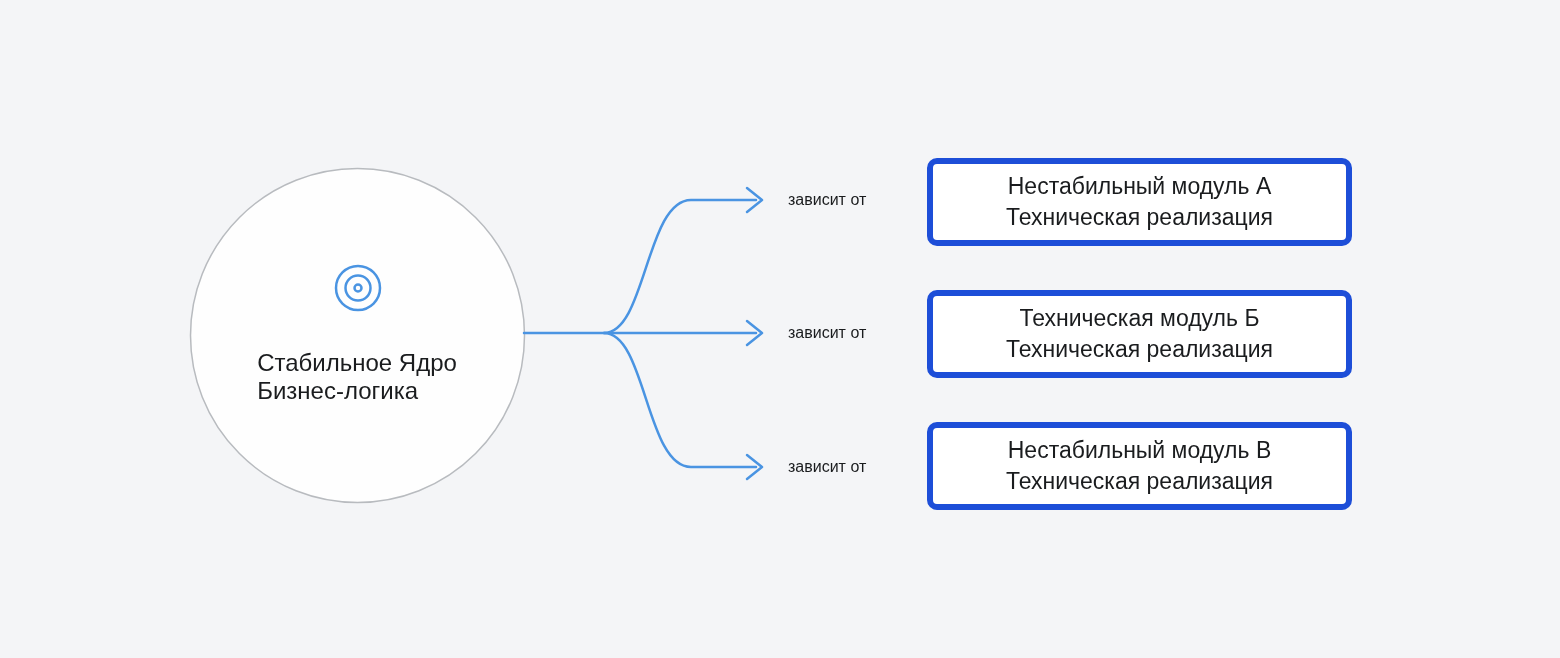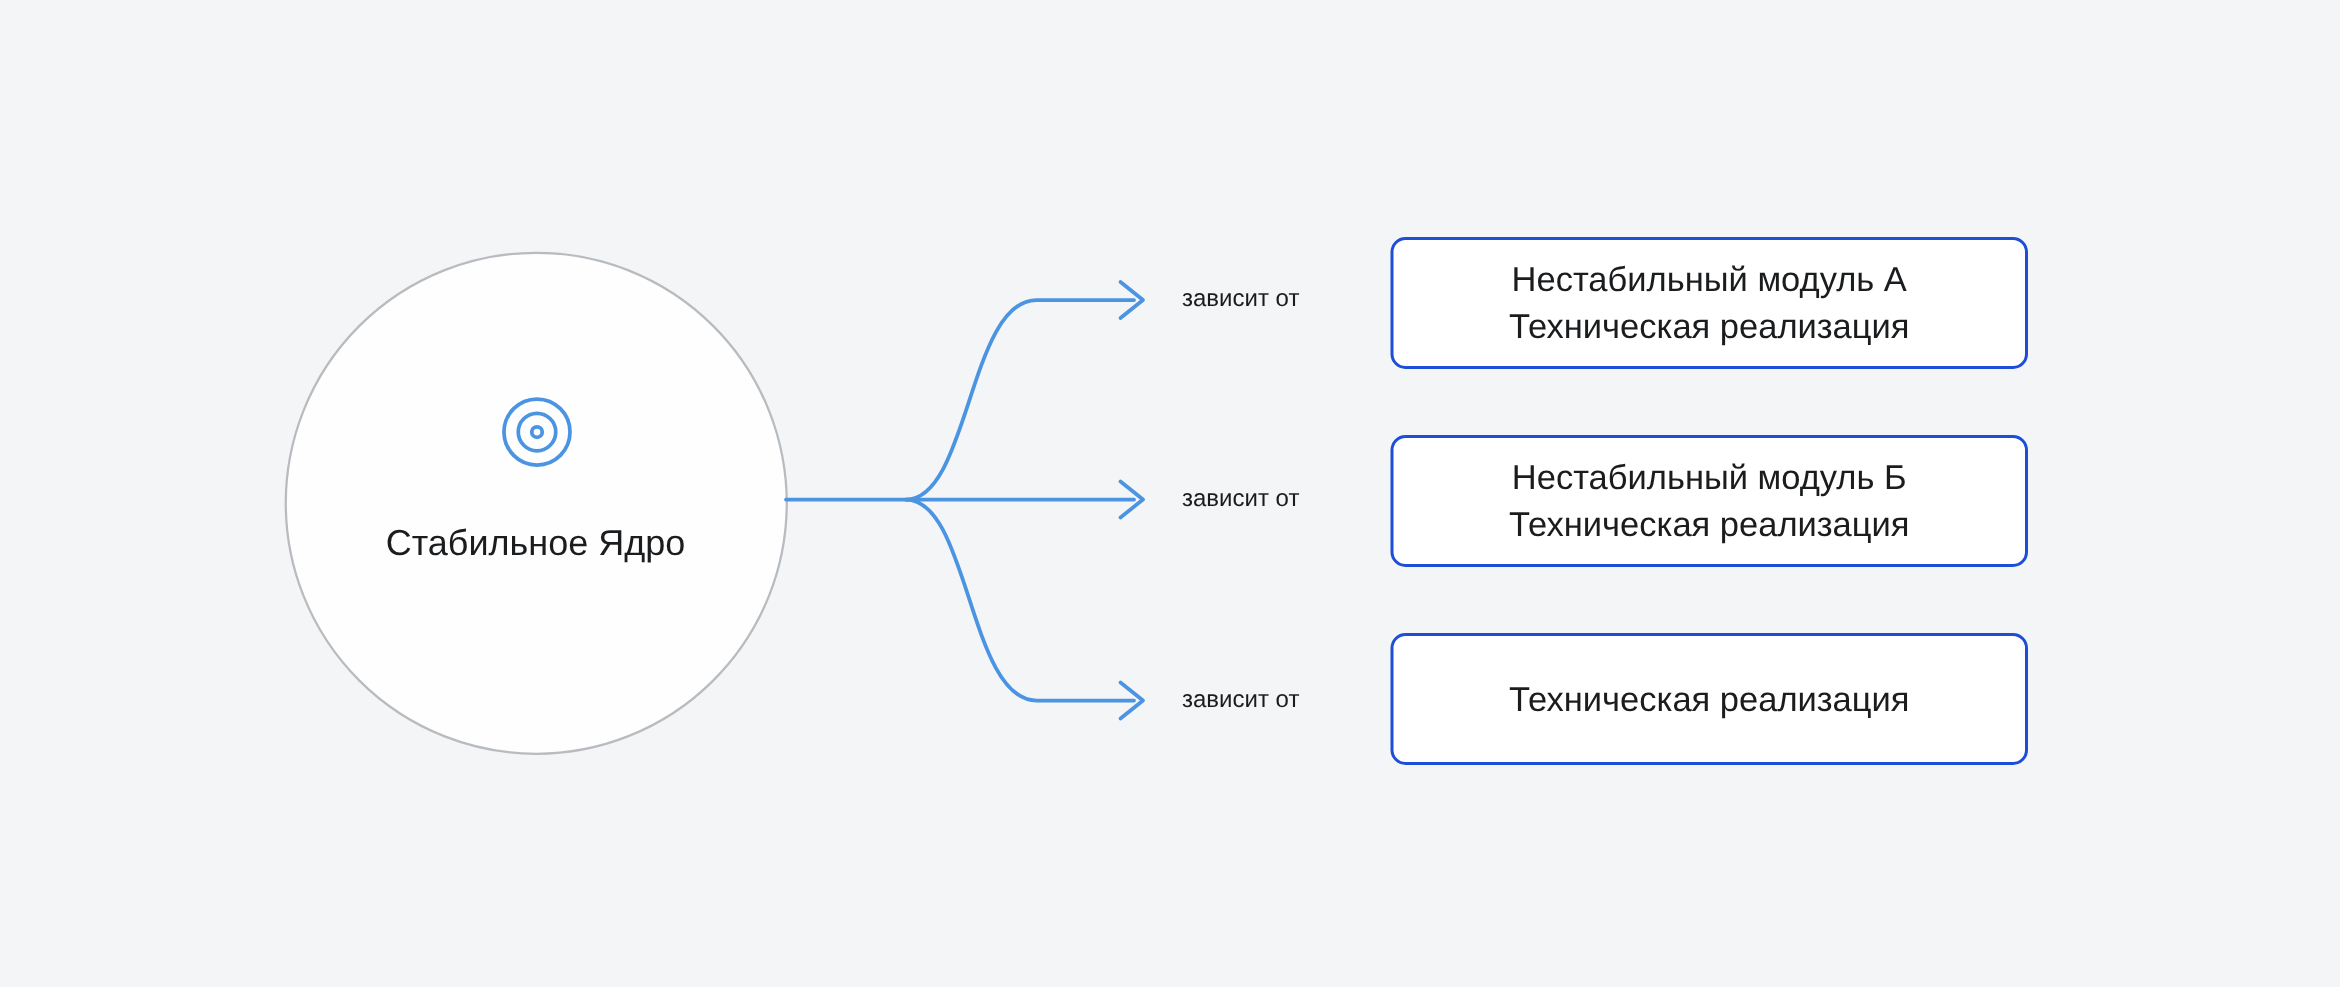--- a/index.html
+++ b/index.html
@@ -42,21 +42,21 @@
   }
   .edge-label.row-1 { top: 186px; }
   .edge-label.row-2 { top: 319px; }
   .edge-label.row-3 { top: 453px; }
   .module-box {
     position: absolute;
     left: 927px;
     width: 425px;
     height: 88px;
     background: #ffffff;
-    border: 2px solid #1d4ed8;
+    border: 6px solid #1d4ed8;
     border-radius: 10px;
     box-sizing: border-box;
     display: flex;
     flex-direction: column;
     align-items: center;
     justify-content: center;
     text-align: center;
     font-size: 23px;
     line-height: 31px;
     color: #1a1c1e;
@@ -86,31 +86,33 @@
       <path d="M 604 333 C 646 333 646 200 691 200 H 756"></path>
       <path d="M 604 333 C 646 333 646 467 691 467 H 756"></path>
       <path d="M 747 188 L 762 200 L 747 212"></path>
       <path d="M 747 321 L 762 333 L 747 345"></path>
       <path d="M 747 455 L 762 467 L 747 479"></path>
     </g>
   </svg>
 
   <div class="core-label">
     <div>Стабильное Ядро</div>
+    <div>Бизнес-логика</div>
   </div>
 
   <div class="edge-label row-1">зависит от</div>
   <div class="edge-label row-2">зависит от</div>
   <div class="edge-label row-3">зависит от</div>
 
   <div class="module-box row-1">
     <div>Нестабильный модуль А</div>
     <div>Техническая реализация</div>
   </div>
   <div class="module-box row-2">
-    <div>Нестабильный модуль Б</div>
+    <div>Техническая модуль Б</div>
     <div>Техническая реализация</div>
   </div>
   <div class="module-box row-3">
+    <div>Нестабильный модуль В</div>
     <div>Техническая реализация</div>
   </div>
 
 </div>
 
 </body></html>

